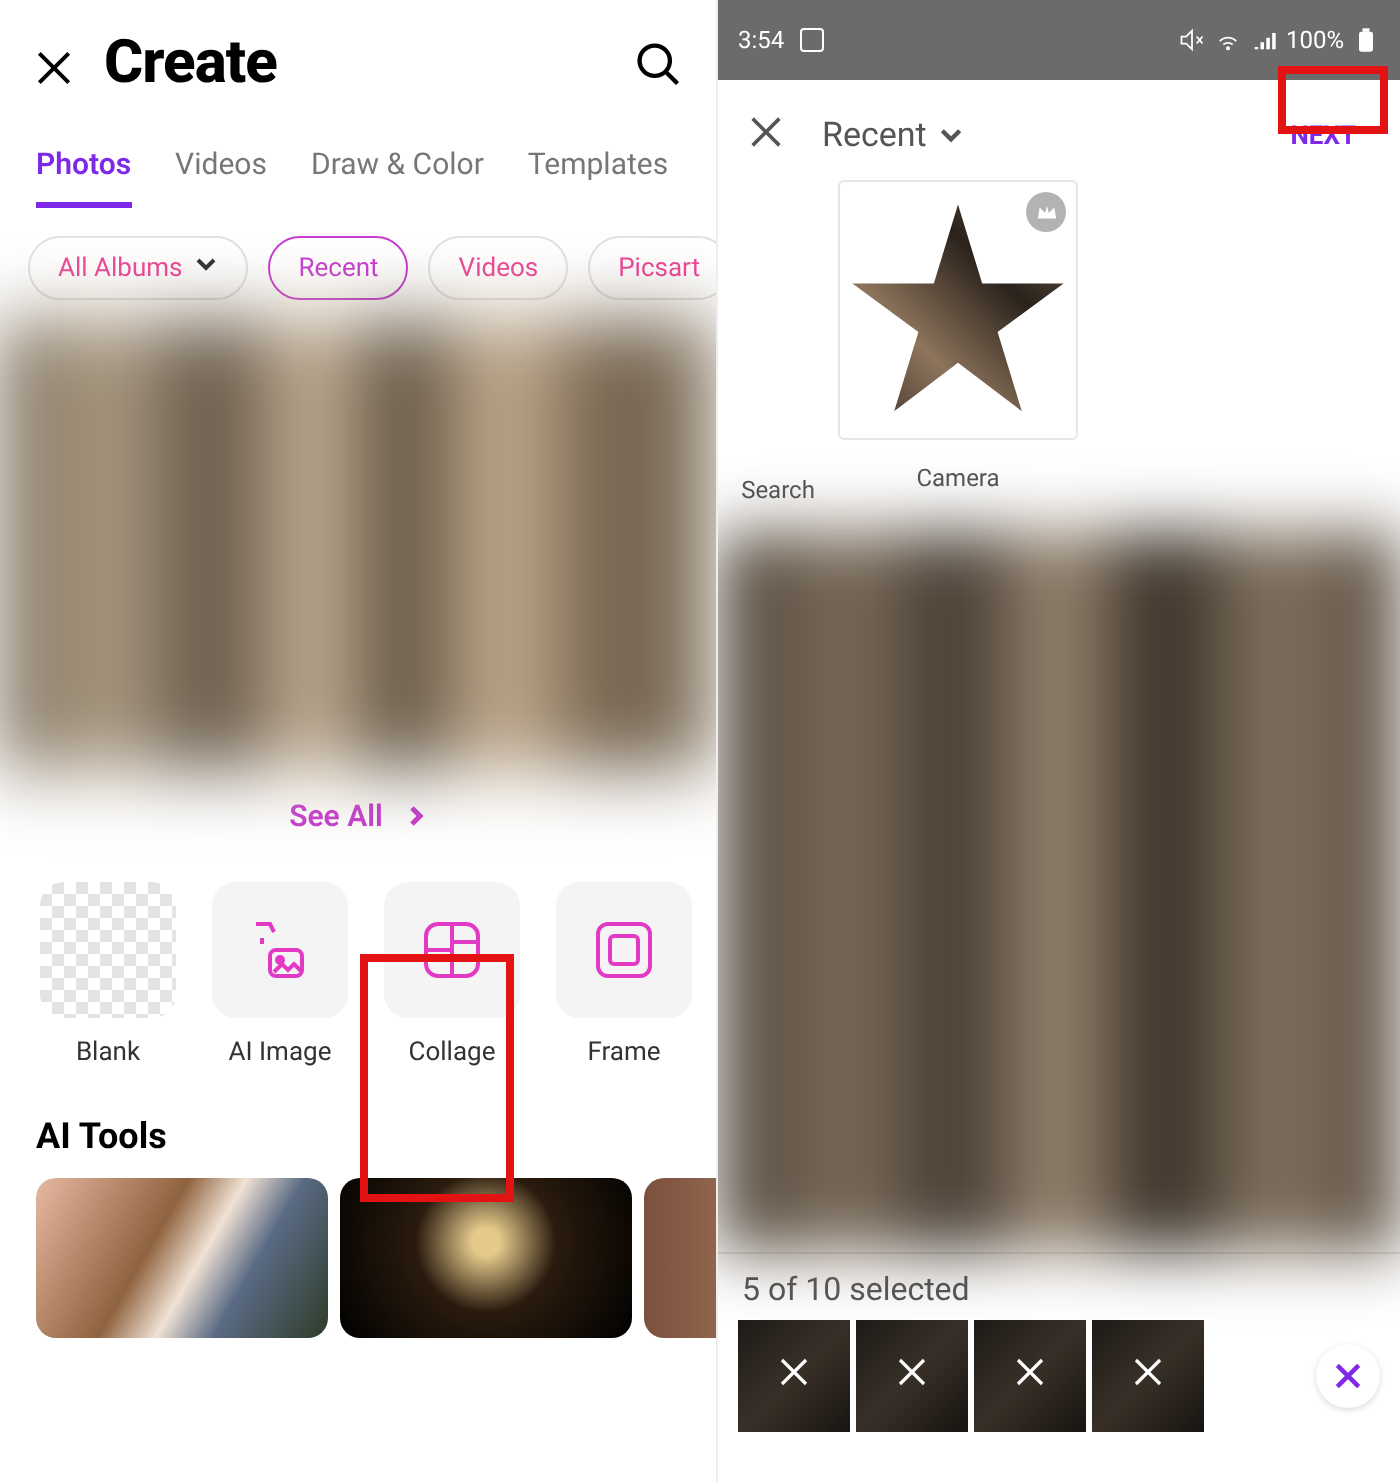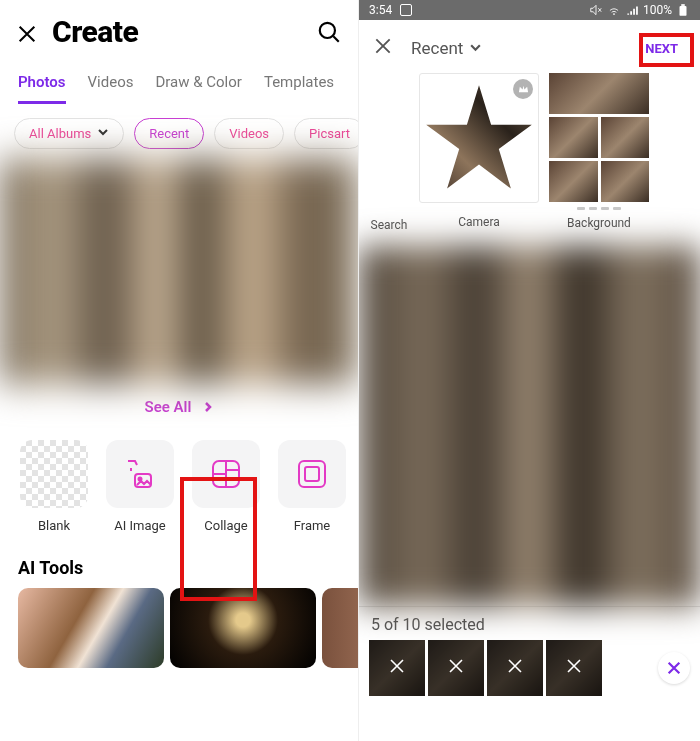--- a/index.html
+++ b/index.html
@@ -33,33 +33,33 @@
 .tbox svg{width:36px;height:36px;stroke:#e33ac5;stroke-width:2;fill:none}
 .tlabel{font-size:13px;color:#333}
 .section-title{font-size:18px;font-weight:700;padding:20px 18px 10px}
 .airow{display:flex;gap:6px;padding:0 0 0 18px;overflow:hidden}
 .aicard{width:146px;height:80px;border-radius:10px;flex-shrink:0}
 .ai1{background:linear-gradient(120deg,#e7b9a3,#8f633f 40%,#f0e2d4 55%,#5a6a84 70%,#2d3c27)}
 .ai2{background:radial-gradient(circle at 50% 40%,#e4c98b 8%,#2a1b0e 40%,#000 100%)}
 .ai3{background:linear-gradient(90deg,#7a513d,#d49e7f)}
 .hl-collage{position:absolute;top:477px;left:180px;width:77px;height:124px;border:4px solid #e31313;pointer-events:none}
 
-.status{height:20px;background:#6b6b6b;color:#fff;display:flex;align-items:center;padding:0 10px;font-size:12px}
+.status{height:40px;background:#6b6b6b;color:#fff;display:flex;align-items:center;padding:0 10px;font-size:12px}
 .status .t{margin-right:4px}
 .status .imgico{width:12px;height:12px;border:1px solid #fff;border-radius:2px;position:relative;margin-left:4px}
 .status .r{margin-left:auto;display:flex;align-items:center;gap:4px}
 .status svg{width:14px;height:14px;fill:#fff}
 .rhead{display:flex;align-items:center;padding:16px 14px 10px}
 .rhead .xicon svg{stroke:#555;width:20px;height:20px}
 .rtitle{font-size:17px;color:#555;margin-left:18px}
 .rtitle-chev{margin-left:6px}
 .rtitle-chev svg{width:13px;height:13px;stroke:#555;stroke-width:2;fill:none}
 .next{margin-left:auto;font-size:13px;font-weight:700;color:#7d2ae8;padding:4px 8px;cursor:pointer}
 .hl-next{position:absolute;top:33px;right:6px;width:55px;height:34px;border:4px solid #e31313;pointer-events:none}
-.feat{display:flex;gap:10px;padding:0 10px;align-items:center;overflow:hidden}
+.feat{display:flex;gap:10px;padding:0 10px;align-items:flex-start;overflow:hidden}
 .fitem{width:120px;text-align:center;position:relative}
 .fbox{width:120px;height:130px;border:1px solid #e6e6e6;border-radius:3px;display:flex;align-items:center;justify-content:center;background:#fff}
 .star{width:110px;height:110px;clip-path:polygon(50% 2%,61% 38%,98% 38%,68% 60%,79% 96%,50% 74%,21% 96%,32% 60%,2% 38%,39% 38%);background:linear-gradient(45deg,#3a2c24,#8d745b,#2a221b,#6f5c48)}
 .crown{position:absolute;top:6px;right:6px;width:20px;height:20px;border-radius:50%;background:#b3b3b3;display:flex;align-items:center;justify-content:center}
 .crown svg{width:11px;height:11px;fill:#fff}
 .bggrid{width:100px;height:130px;display:grid;grid-template-columns:1fr 1fr;grid-template-rows:1fr 1fr 1fr;gap:3px;flex-shrink:0}
 .bggrid div{background:linear-gradient(135deg,#5a4335,#9c856e,#3b2e24)}
 .bggrid div:first-child{grid-column:1/3}
 .dotrow{display:flex;gap:4px;justify-content:center;margin-top:4px}
 .dotrow span{width:8px;height:3px;background:#c8c8c8;border-radius:1px}
@@ -214,36 +214,20 @@
     <div class="fbox">
       <div class="star"></div>
       <div class="crown">
               <svg viewBox="0 0 12 12">
                 <path d="M1 9h10L10 3 7 6 6 2 5 6 2 3z"></path>
               </svg>
             </div>
     </div>
     <div class="flabel">Camera</div>
    </div>
-   <div style="width:100px">
-    <div class="bggrid">
-      <div></div>
-            <div></div>
-            <div></div>
-            <div></div>
-            <div></div>
-    </div>
-    <div class="dotrow">
-            <span></span>
-            <span></span>
-            <span></span>
-            <span></span>
-          </div>
-    <div class="flabel" style="text-align:center;margin-top:6px">Background</div>
-   </div>
   </div>
 
   <div class="big-bg"></div>
 
   <div class="selbar">
    <div class="selcount">5 of 10 selected</div>
    <div class="thumbrow">
     <div class="thumb">
             <span class="tx"><svg viewBox="0 0 18 18">
                 <path d="M3 3l12 12M15 3L3 15"></path>

